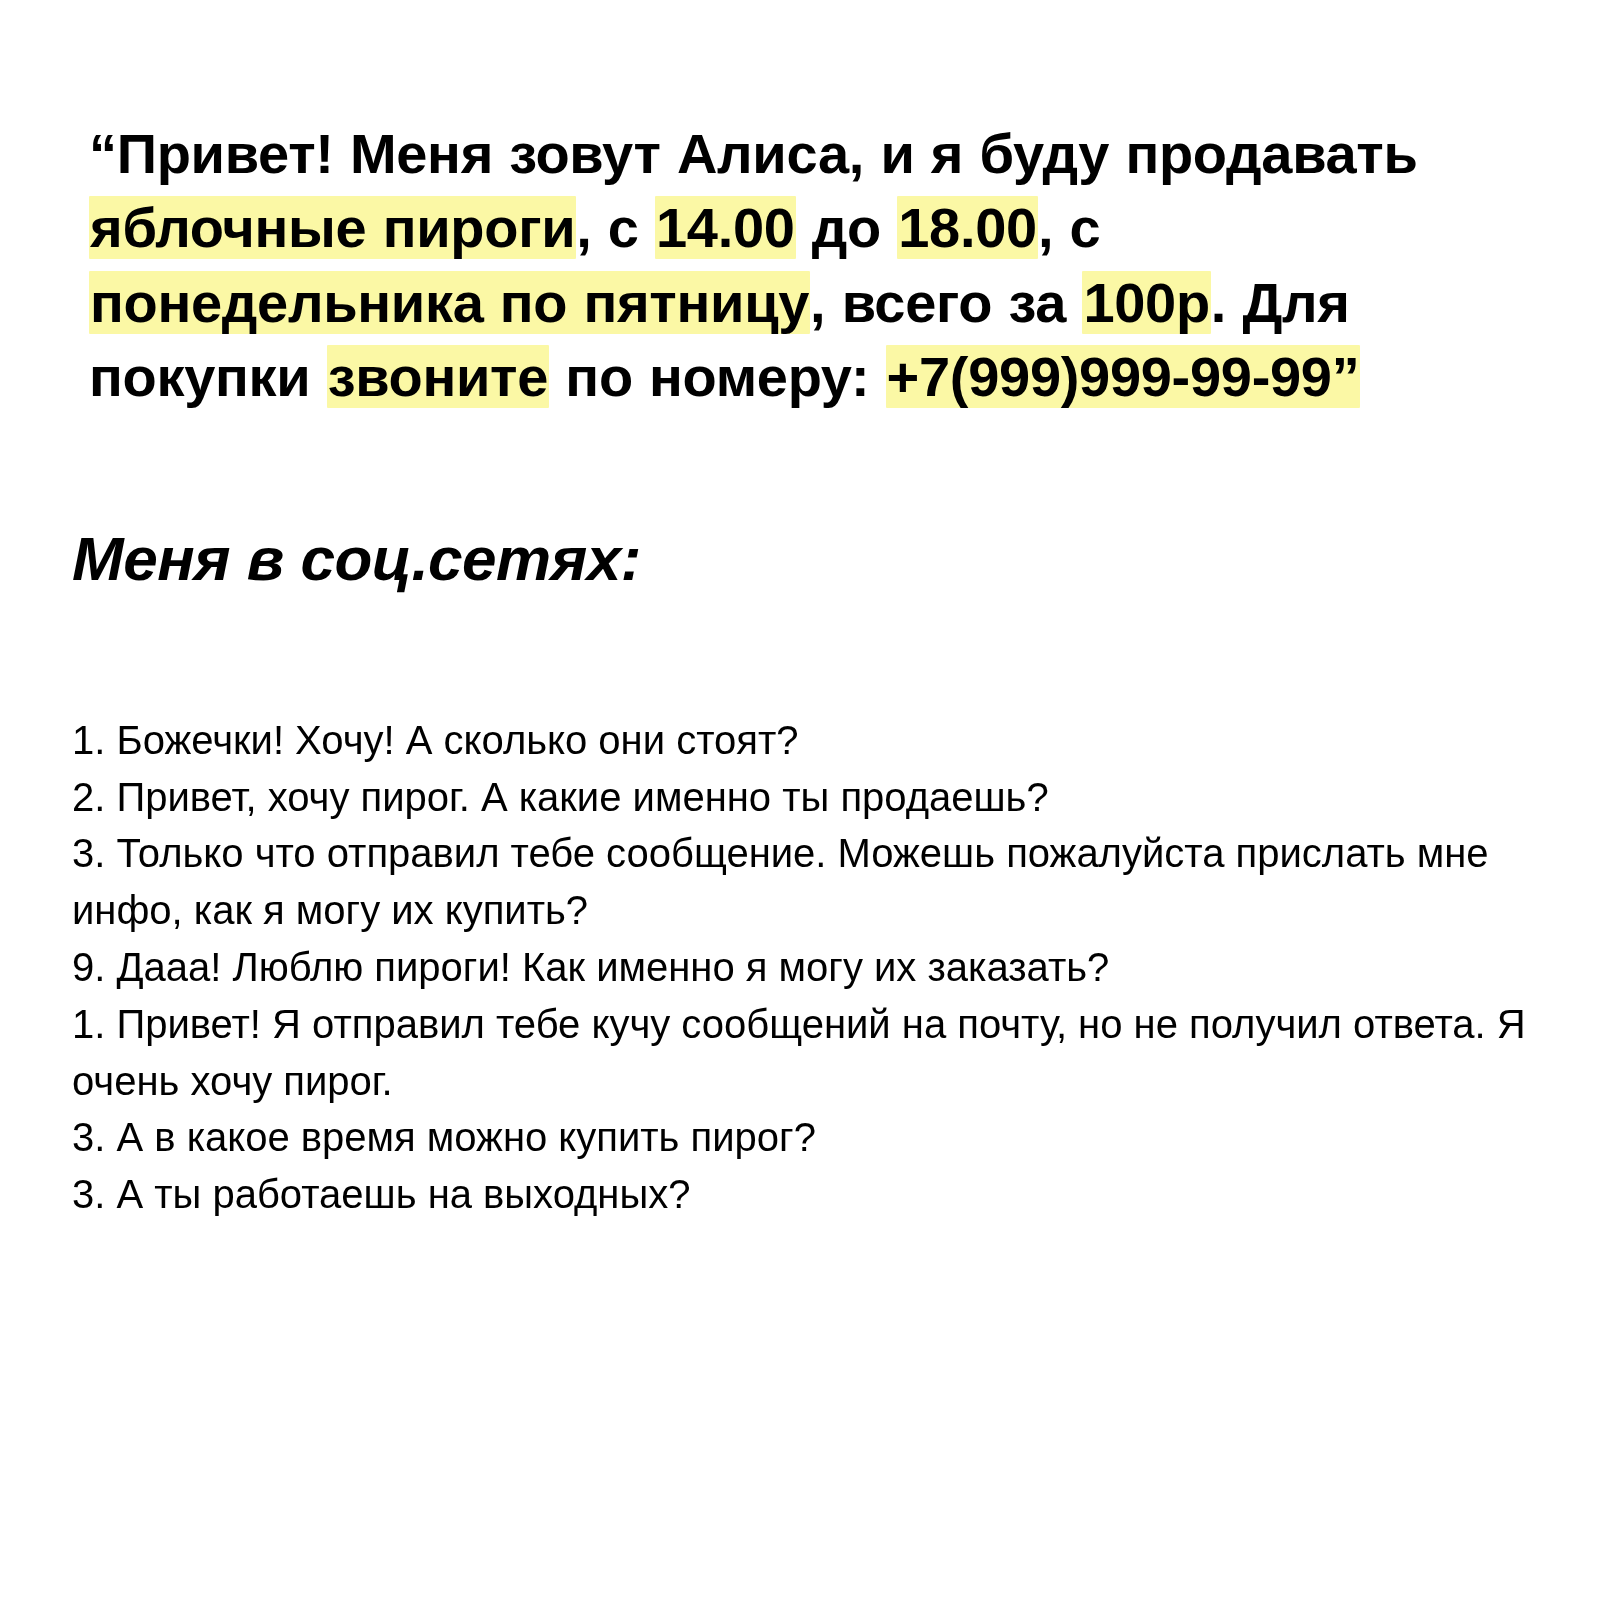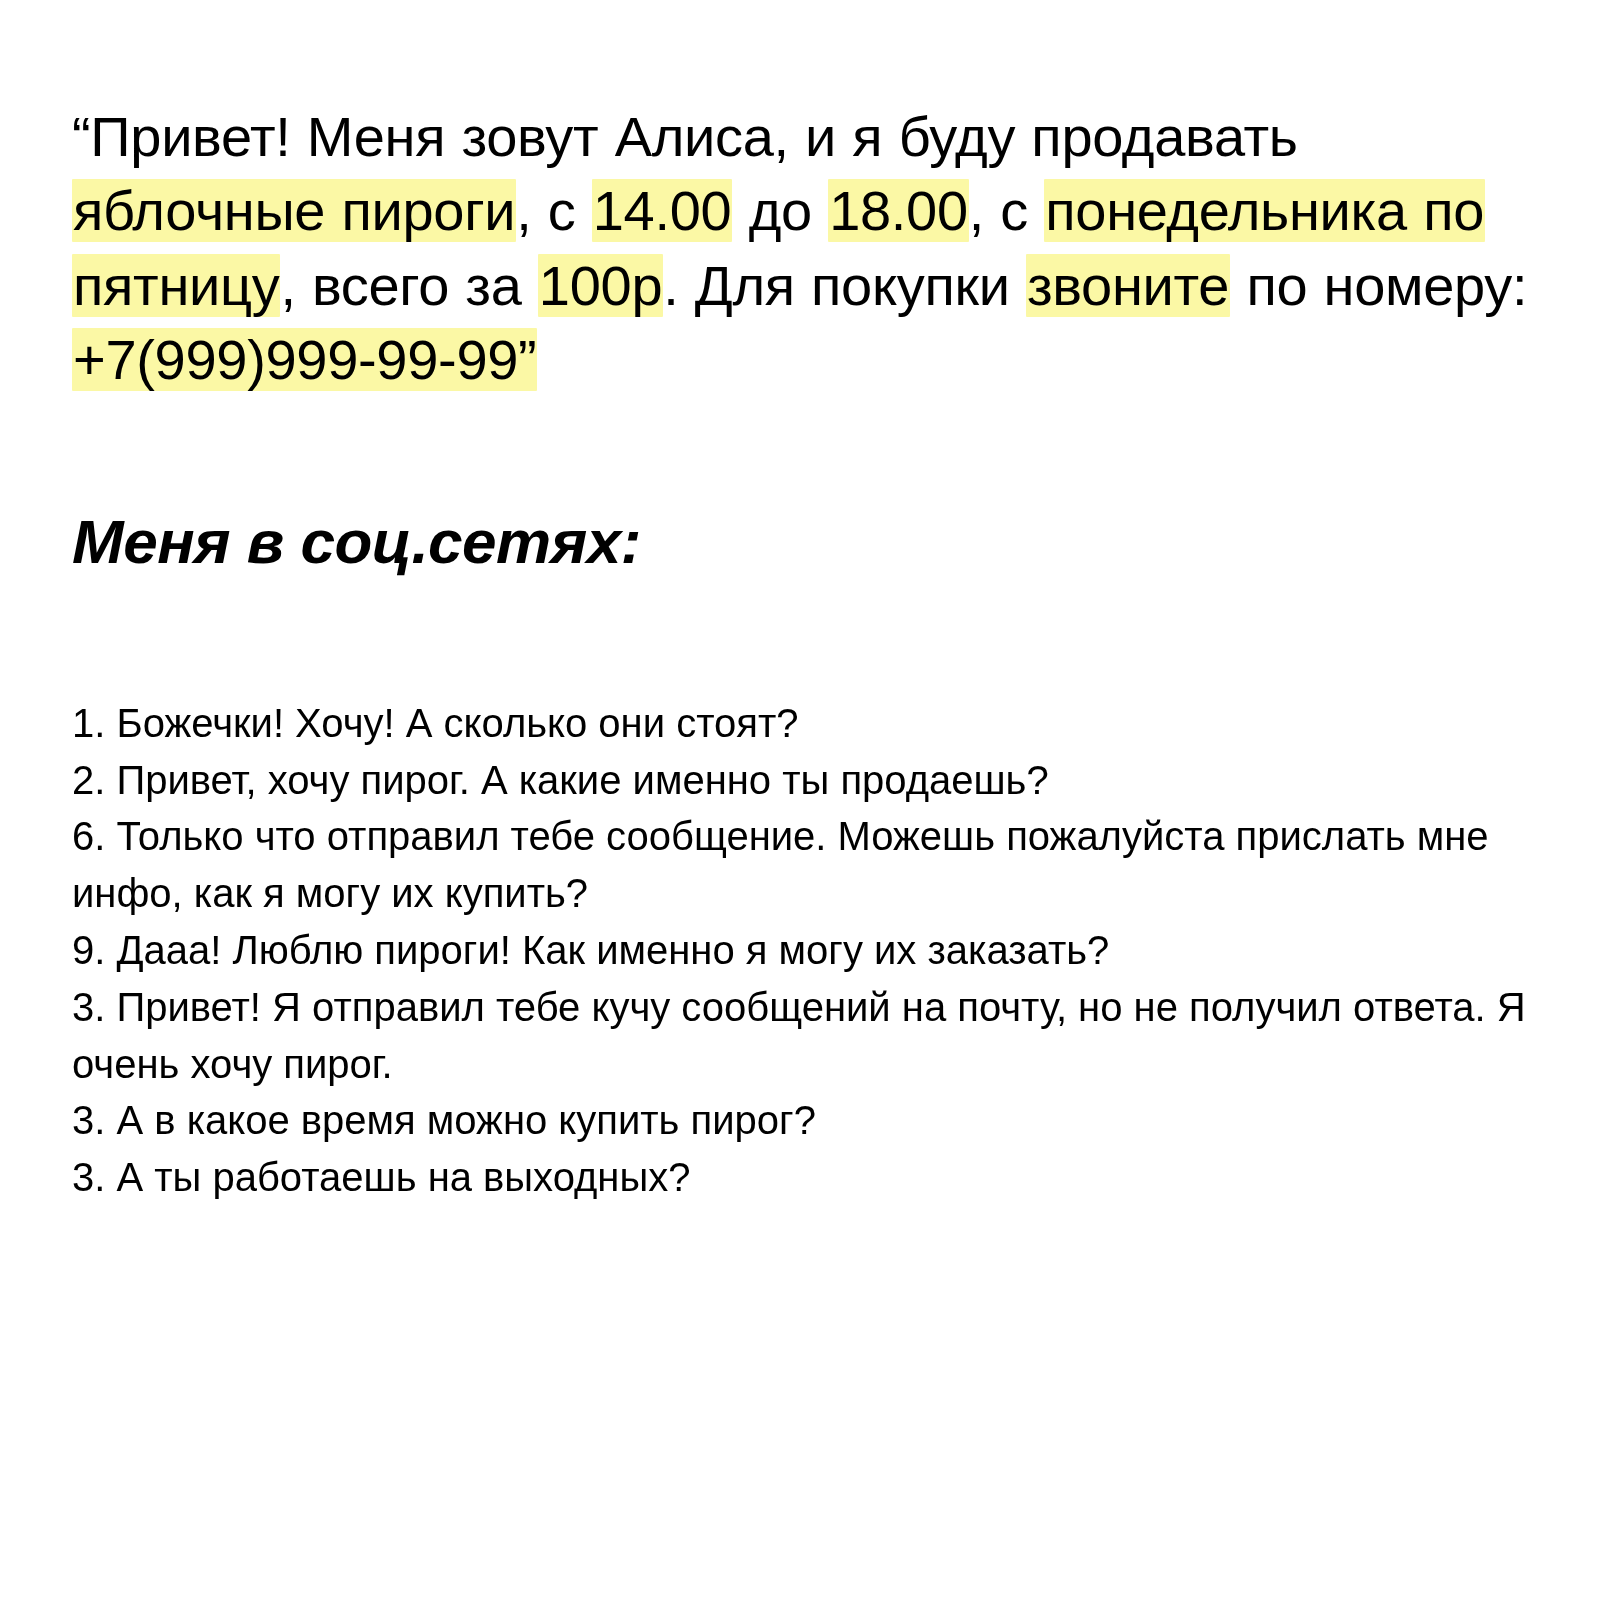--- a/index.html
+++ b/index.html
@@ -16,23 +16,23 @@
   }
   .page {
     box-sizing: border-box;
     width: 1600px;
     height: 1600px;
     padding: 100px 72px 0 72px;
   }
   .intro-quote {
     font-size: 56px;
     line-height: 1.33;
-    font-weight: 400;
+    font-weight: 700;
     letter-spacing: -0.3px;
-    margin: 0;
+    margin: 17px;
     word-spacing: 1px;
   }
   .hl {
     background: #fbf8a5;
     padding: 0 1px;
     border-radius: 1px;
   }
   .section-heading {
     font-size: 62px;
     font-weight: 700;
@@ -56,20 +56,20 @@
 
 <div class="page">
 
   <p class="intro-quote"><span>“Привет! Меня зовут Алиса, и я буду продавать </span><span class="hl">яблочные пироги</span><span>, с </span><span class="hl">14.00</span><span> до </span><span class="hl">18.00</span><span>, с </span><span class="hl">понедельника по пятницу</span><span>, всего за </span><span class="hl">100р</span><span>. Для покупки </span><span class="hl">звоните</span><span> по номеру: </span><span class="hl">+7(999)999-99-99”</span></p>
 
   <h2 class="section-heading">Меня в соц.сетях:</h2>
 
   <div class="comments">
       <p class="comment-line">1. Божечки! Хочу! А сколько они стоят?</p>
       <p class="comment-line">2. Привет, хочу пирог. А какие именно ты продаешь?</p>
-      <p class="comment-line">6. Только что отправил тебе сообщение. Можешь пожалуйста прислать мне инфо, как я могу их купить?</p>
+      <p class="comment-line">3. Только что отправил тебе сообщение. Можешь пожалуйста прислать мне инфо, как я могу их купить?</p>
       <p class="comment-line">9. Дааа! Люблю пироги! Как именно я могу их заказать?</p>
-      <p class="comment-line">3. Привет! Я отправил тебе кучу сообщений на почту, но не получил ответа. Я очень хочу пирог.</p>
+      <p class="comment-line">1. Привет! Я отправил тебе кучу сообщений на почту, но не получил ответа. Я очень хочу пирог.</p>
       <p class="comment-line">3. А в какое время можно купить пирог?</p>
       <p class="comment-line">3. А ты работаешь на выходных?</p>
     </div>
 
 </div>
 
 </body></html>

